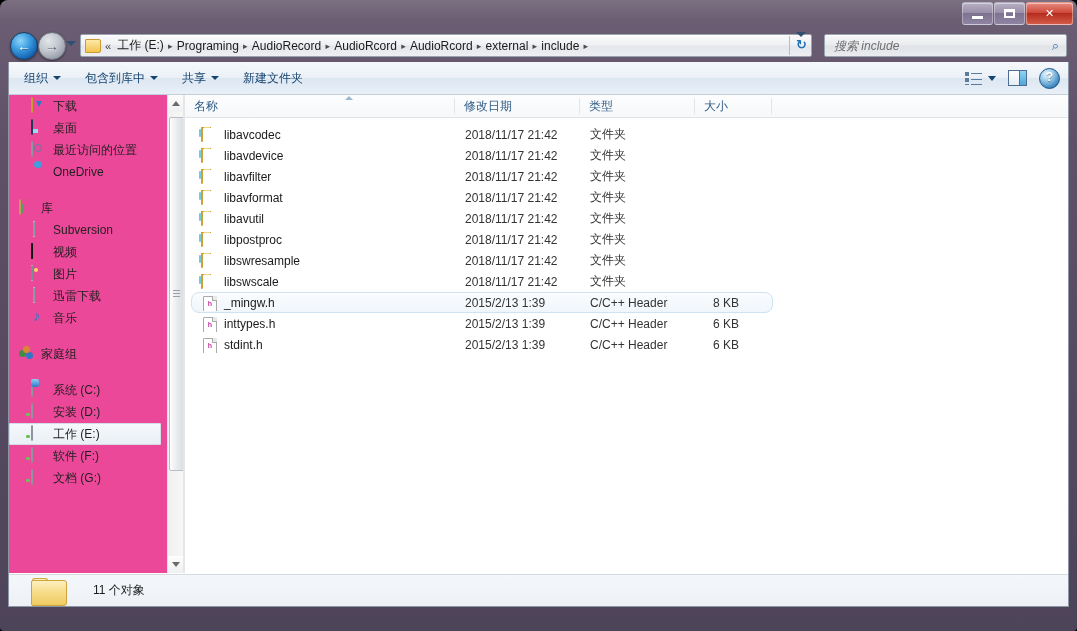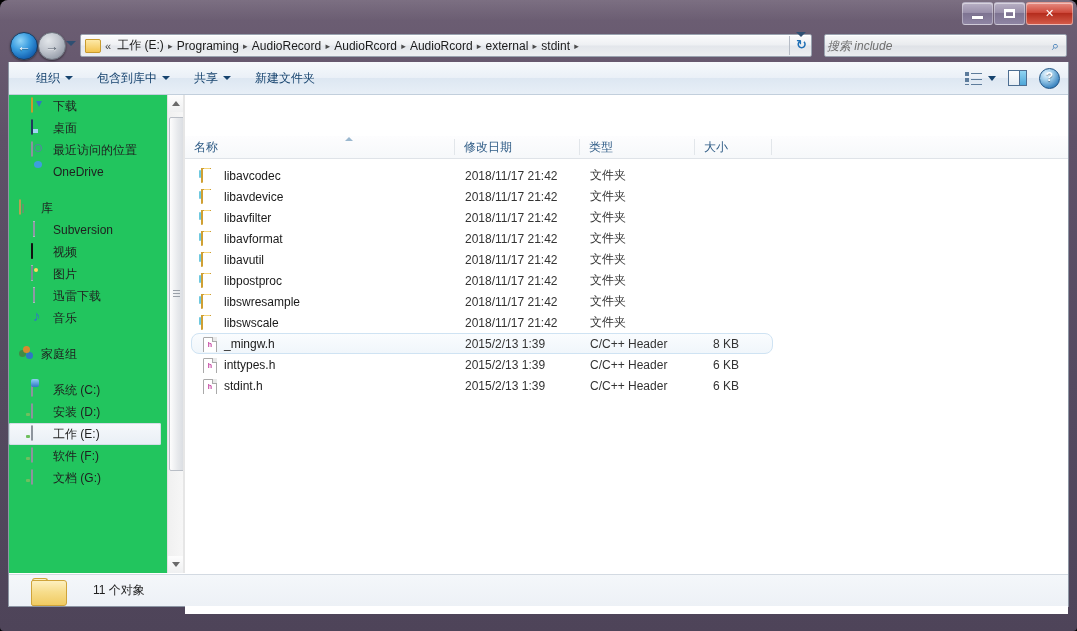--- a/index.html
+++ b/index.html
@@ -107,37 +107,37 @@
   #searchbox{
     position:absolute;left:824px;top:4px;width:243px;height:23px;box-sizing:border-box;
     background:linear-gradient(180deg,#f7f8f9 0%,#e9ebee 48%,#dfe2e7 52%,#eaecef 100%);
     border:1px solid #9aa3b0;border-radius:2px;
     display:flex;align-items:center;
     box-shadow:inset 0 1px 0 #fff;
   }
   #search-input{
     border:0;background:transparent;outline:none;flex:1;
     font-family:"Liberation Sans",sans-serif;font-size:12px;color:#333;
-    font-style:italic;
+    font-style:italic;margin-left:7px;
   }
   #search-input::placeholder{color:#6f6f6f;font-style:italic;opacity:1;}
   #search-icon{margin-right:7px;color:#2a6fb0;font-size:13px;cursor:pointer;}
 
   
   #client{
     position:absolute;left:8px;top:62px;width:1061px;height:545px;
     background:#fff;border:1px solid #8d96a4;border-top:none;box-sizing:border-box;
   }
 
   
   #commandbar{
     position:absolute;left:0;top:0;width:1059px;height:33px;
     background:linear-gradient(180deg,#f6f9fc 0%,#eaf0f7 50%,#dde7f2 51%,#e8eff7 100%);
     border-bottom:1px solid #c2cfdc;
-    display:flex;align-items:center;box-sizing:border-box;padding-left:12px;
+    display:flex;align-items:center;box-sizing:border-box;
   }
   .cmditem{
     font-size:12px;color:#16436e;padding:4px 9px;margin-left:6px;border-radius:2px;
     display:flex;align-items:center;gap:5px;cursor:pointer;white-space:nowrap;
   }
   .cmd-caret{width:0;height:0;border-left:4px solid transparent;border-right:4px solid transparent;border-top:4px solid #16436e;}
   #cmd-right{margin-left:auto;display:flex;align-items:center;gap:4px;padding-right:8px;}
   #view-list-icon{
     width:17px;height:14px;cursor:pointer;position:relative;
   }
@@ -155,21 +155,21 @@
     width:19px;height:19px;border-radius:50%;cursor:pointer;
     background:radial-gradient(circle at 35% 28%,#eaf6ff 0%,#9ccbe9 35%,#3b84c0 75%,#1f5b90 100%);
     border:1px solid #1c5183;
     color:#fff;font-size:12px;font-weight:bold;line-height:17px;text-align:center;
     text-shadow:0 1px 1px rgba(0,0,0,.4);
   }
 
   
   #navpane{
     position:absolute;left:0;top:33px;width:158px;height:478px;
-    background:#22c55e;overflow:hidden;
+    background:#ec4899;overflow:hidden;
   }
   #navpane-list{position:absolute;left:0;top:0;width:152px;}
   .navitem{
     height:22px;display:flex;align-items:center;gap:6px;
     padding-left:10px;font-size:12px;color:#1f1f1f;cursor:pointer;white-space:nowrap;
     box-sizing:border-box;
   }
   .navitem.indent1{padding-left:22px;}
   .navitem.selected{
     background:linear-gradient(180deg,#f6f9fc,#e9eff5);
@@ -200,21 +200,21 @@
   }
   #navscroll-thumb::after{
     content:"";position:absolute;left:3px;top:50%;margin-top:-4px;width:7px;height:8px;
     background:repeating-linear-gradient(180deg,#9aa0a8 0 1px,transparent 1px 3px);
   }
 
   
   #splitter{position:absolute;left:174px;top:33px;width:2px;height:478px;background:#e6e6e6;cursor:col-resize;}
 
   
-  #filepane{position:absolute;left:176px;top:33px;width:883px;height:478px;background:#fff;overflow:hidden;margin-top:41px;}
+  #filepane{position:absolute;left:176px;top:33px;width:883px;height:478px;background:#fff;overflow:hidden;}
   #colheader{
     position:absolute;left:0;top:0;width:883px;height:23px;
     background:linear-gradient(180deg,#fdfdfe 0%,#f6f8fa 100%);
     border-bottom:1px solid #dfe3e8;box-sizing:border-box;display:flex;
   }
   .colh{
     font-size:12px;color:#2f5c86;display:flex;align-items:center;
     padding-left:9px;box-sizing:border-box;position:relative;cursor:pointer;
     white-space:nowrap;
   }
@@ -360,21 +360,21 @@
       <span class="crumb">Programing</span>
       <span class="crumb-arrow">▸</span>
       <span class="crumb">AudioRecord</span>
       <span class="crumb-arrow">▸</span>
       <span class="crumb">AudioRcord</span>
       <span class="crumb-arrow">▸</span>
       <span class="crumb">AudioRcord</span>
       <span class="crumb-arrow">▸</span>
       <span class="crumb">external</span>
       <span class="crumb-arrow">▸</span>
-      <span class="crumb">stdint</span>
+      <span class="crumb">include</span>
       <span class="crumb-arrow">▸</span>
       <span id="addr-dropdown">
         <span class="tri-down"></span>
       </span>
     </div>
     <div id="addr-divider"></div>
     <div id="addr-refresh">↻</div>
 
     <div id="searchbox">
       <input id="search-input" type="text" placeholder="搜索 include" style="">

